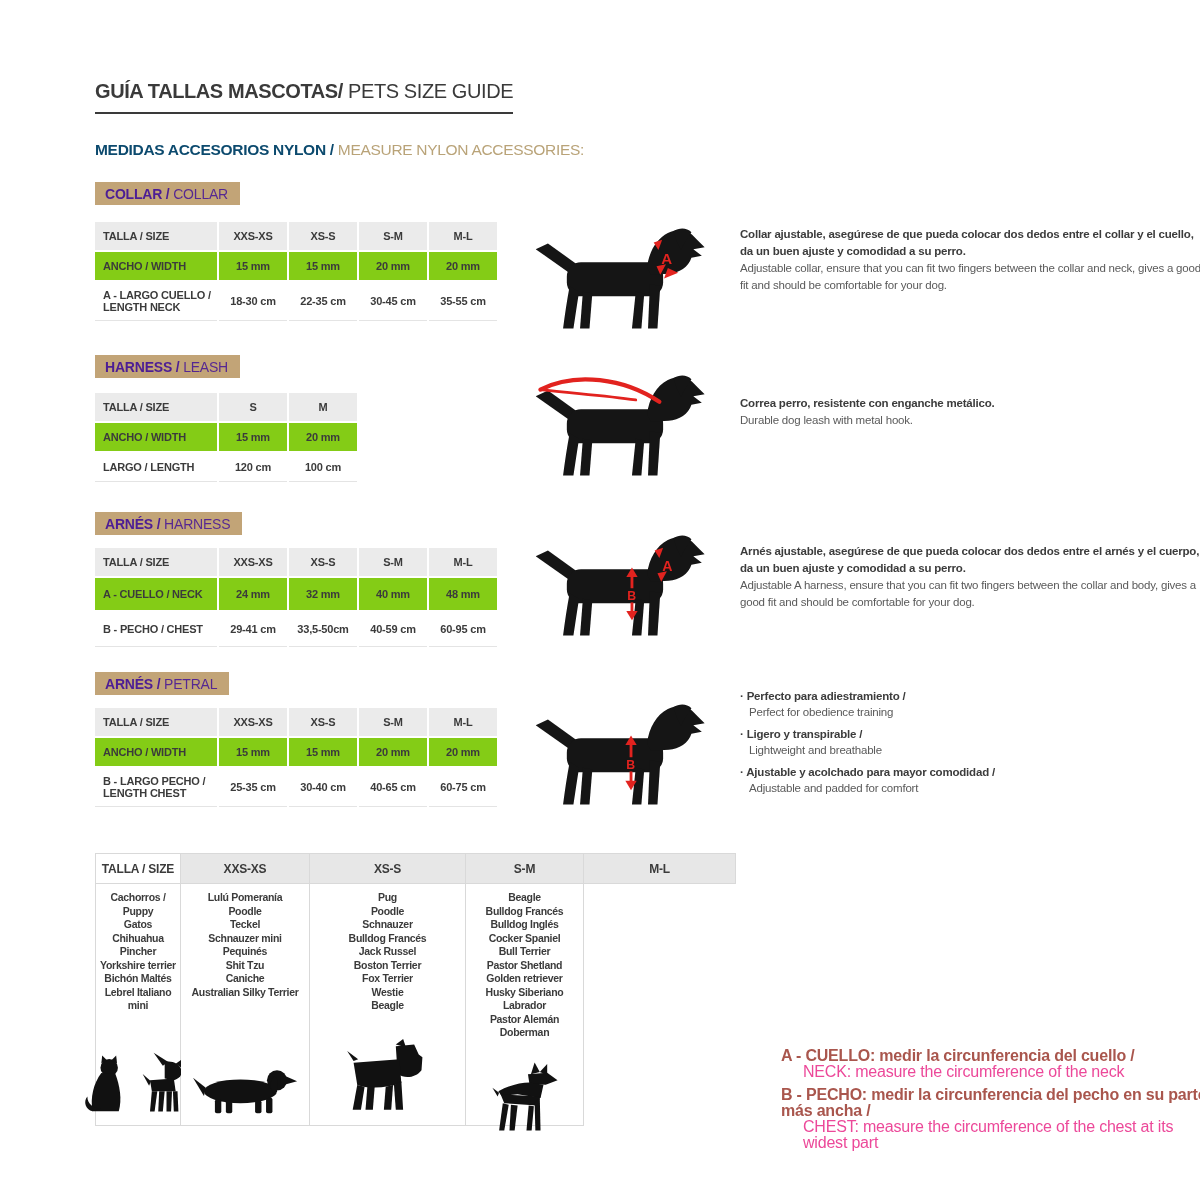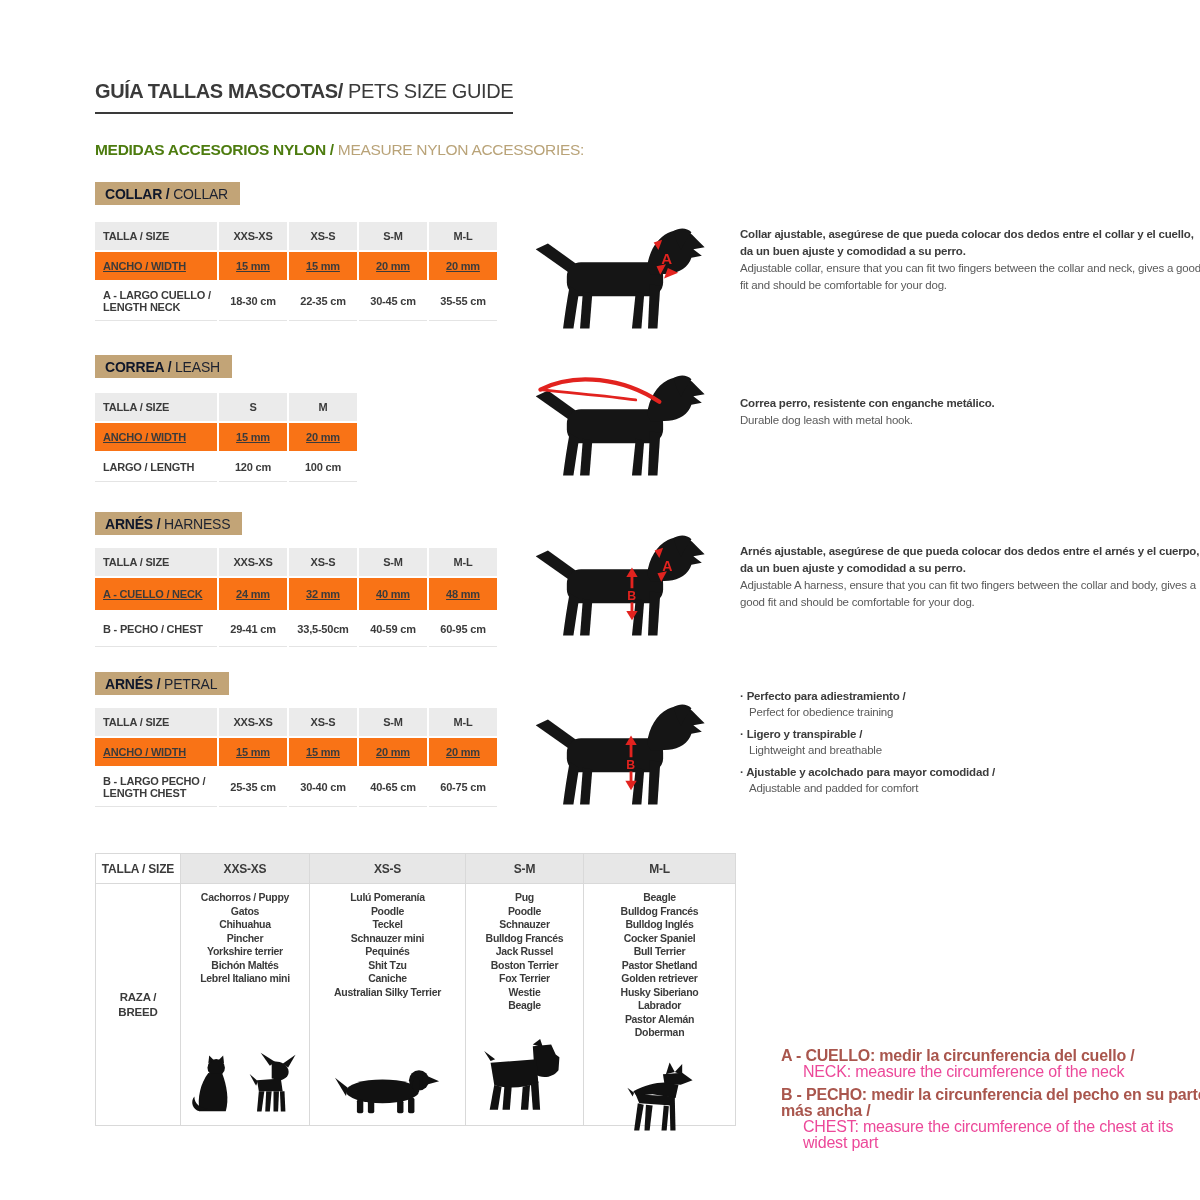--- a/index.html
+++ b/index.html
@@ -7,39 +7,39 @@
           font-family:"Liberation Sans",sans-serif;color:#3b3b3b;border-radius:10px;}
 
   
   .title{position:absolute;left:95px;top:80px;font-size:20px;letter-spacing:-0.4px;
          color:#3a3a3a;border-bottom:2px solid #3a3a3a;padding-bottom:9px;white-space:nowrap;}
   .title .t-es{font-weight:700;}
   .title .t-en{font-weight:400;}
 
   
   .subtitle{position:absolute;left:95px;top:141px;font-size:15.5px;letter-spacing:-0.3px;white-space:nowrap;}
-  .subtitle .s-es{font-weight:700;color:#4d7c0f;}
+  .subtitle .s-es{font-weight:700;color:#0c4a6e;}
   .subtitle .s-en{font-weight:400;color:#b9a378;}
 
   
   .sec{position:absolute;left:95px;width:1100px;}
-  .badge{display:inline-block;background:#c2a477;color:#0f172a;padding:4px 12px 3px 10px;
+  .badge{display:inline-block;background:#c2a477;color:#4c1d95;padding:4px 12px 3px 10px;
          font-size:14px;letter-spacing:-0.2px;white-space:nowrap;}
   .badge .b-es{font-weight:700;}
   .badge .b-en{font-weight:400;opacity:.92;}
 
   
   .sizetable{position:absolute;left:0;display:grid;grid-template-columns:122px 68px 68px 68px 68px;
              gap:2px;font-size:11px;font-weight:700;letter-spacing:-0.2px;color:#3b3b3b;}
   .sizetable.cols3{grid-template-columns:122px 68px 68px;}
   .cell{display:flex;flex-direction:column;align-items:center;justify-content:center;
         text-align:center;padding:3px 2px;min-height:22px;line-height:12px;}
   .cell.lbl{align-items:flex-start;text-align:left;padding-left:8px;}
   .r1{background:#ebebeb;}
-  .r2{background:#f97316;text-decoration:underline;}
+  .r2{background:#84cc16;}
   .r3{background:#fff;border-bottom:1px solid #e4e4e4;}
   .tall{min-height:32px;}
 
   
   .desc{position:absolute;left:645px;width:468px;font-size:11.5px;letter-spacing:-0.2px;line-height:17px;}
   .desc .d-es{font-weight:700;color:#3c3c3c;}
   .desc .d-en{font-weight:400;color:#5a5a5a;}
 
   
   .bullets{position:absolute;left:645px;width:468px;font-size:11.5px;letter-spacing:-0.2px;line-height:16px;}
@@ -140,21 +140,21 @@
       </svg>
     </div>
     <div class="desc" style="top:44px;">
       <div class="d-es">Collar ajustable, asegúrese de que pueda colocar dos dedos entre el collar y el cuello, da un buen ajuste y comodidad a su perro.</div>
       <div class="d-en">Adjustable collar, ensure that you can fit two fingers between the collar and neck, gives a good fit and should be comfortable for your dog.</div>
     </div>
   </div>
 
   <div class="sec" style="top:355px;height:157px;">
     <div class="badge">
-      <span class="b-es">CORREA / </span><span class="b-en">LEASH</span>
+      <span class="b-es">HARNESS / </span><span class="b-en">LEASH</span>
     </div>
     <div class="sizetable cols3" style="top:38px;">
       <div class="cell lbl r1">TALLA / SIZE</div>
       <div class="cell r1">S</div>
       <div class="cell r1">M</div>
       <div class="cell lbl r2">ANCHO / WIDTH</div>
       <div class="cell r2">15 mm</div>
       <div class="cell r2">20 mm</div>
       <div class="cell lbl r3">LARGO / LENGTH</div>
       <div class="cell r3">120 cm</div>
@@ -269,24 +269,20 @@
     </div>
   </div>
 
   <div class="btable">
     <div class="bcell bhead first">TALLA /  SIZE</div>
     <div class="bcell bhead">XXS-XS</div>
     <div class="bcell bhead">XS-S</div>
     <div class="bcell bhead">S-M</div>
     <div class="bcell bhead">M-L</div>
 
-    <div class="bcell razacell">
-      <div>RAZA /</div>
-      <div>BREED</div>
-    </div>
 
     <div class="bcell bbody">
       <div class="breedlist">
         <div>Cachorros / Puppy</div>
         <div>Gatos</div>
         <div>Chihuahua</div>
         <div>Pincher</div>
         <div>Yorkshire terrier</div>
         <div>Bichón Maltés</div>
         <div>Lebrel Italiano mini</div>

